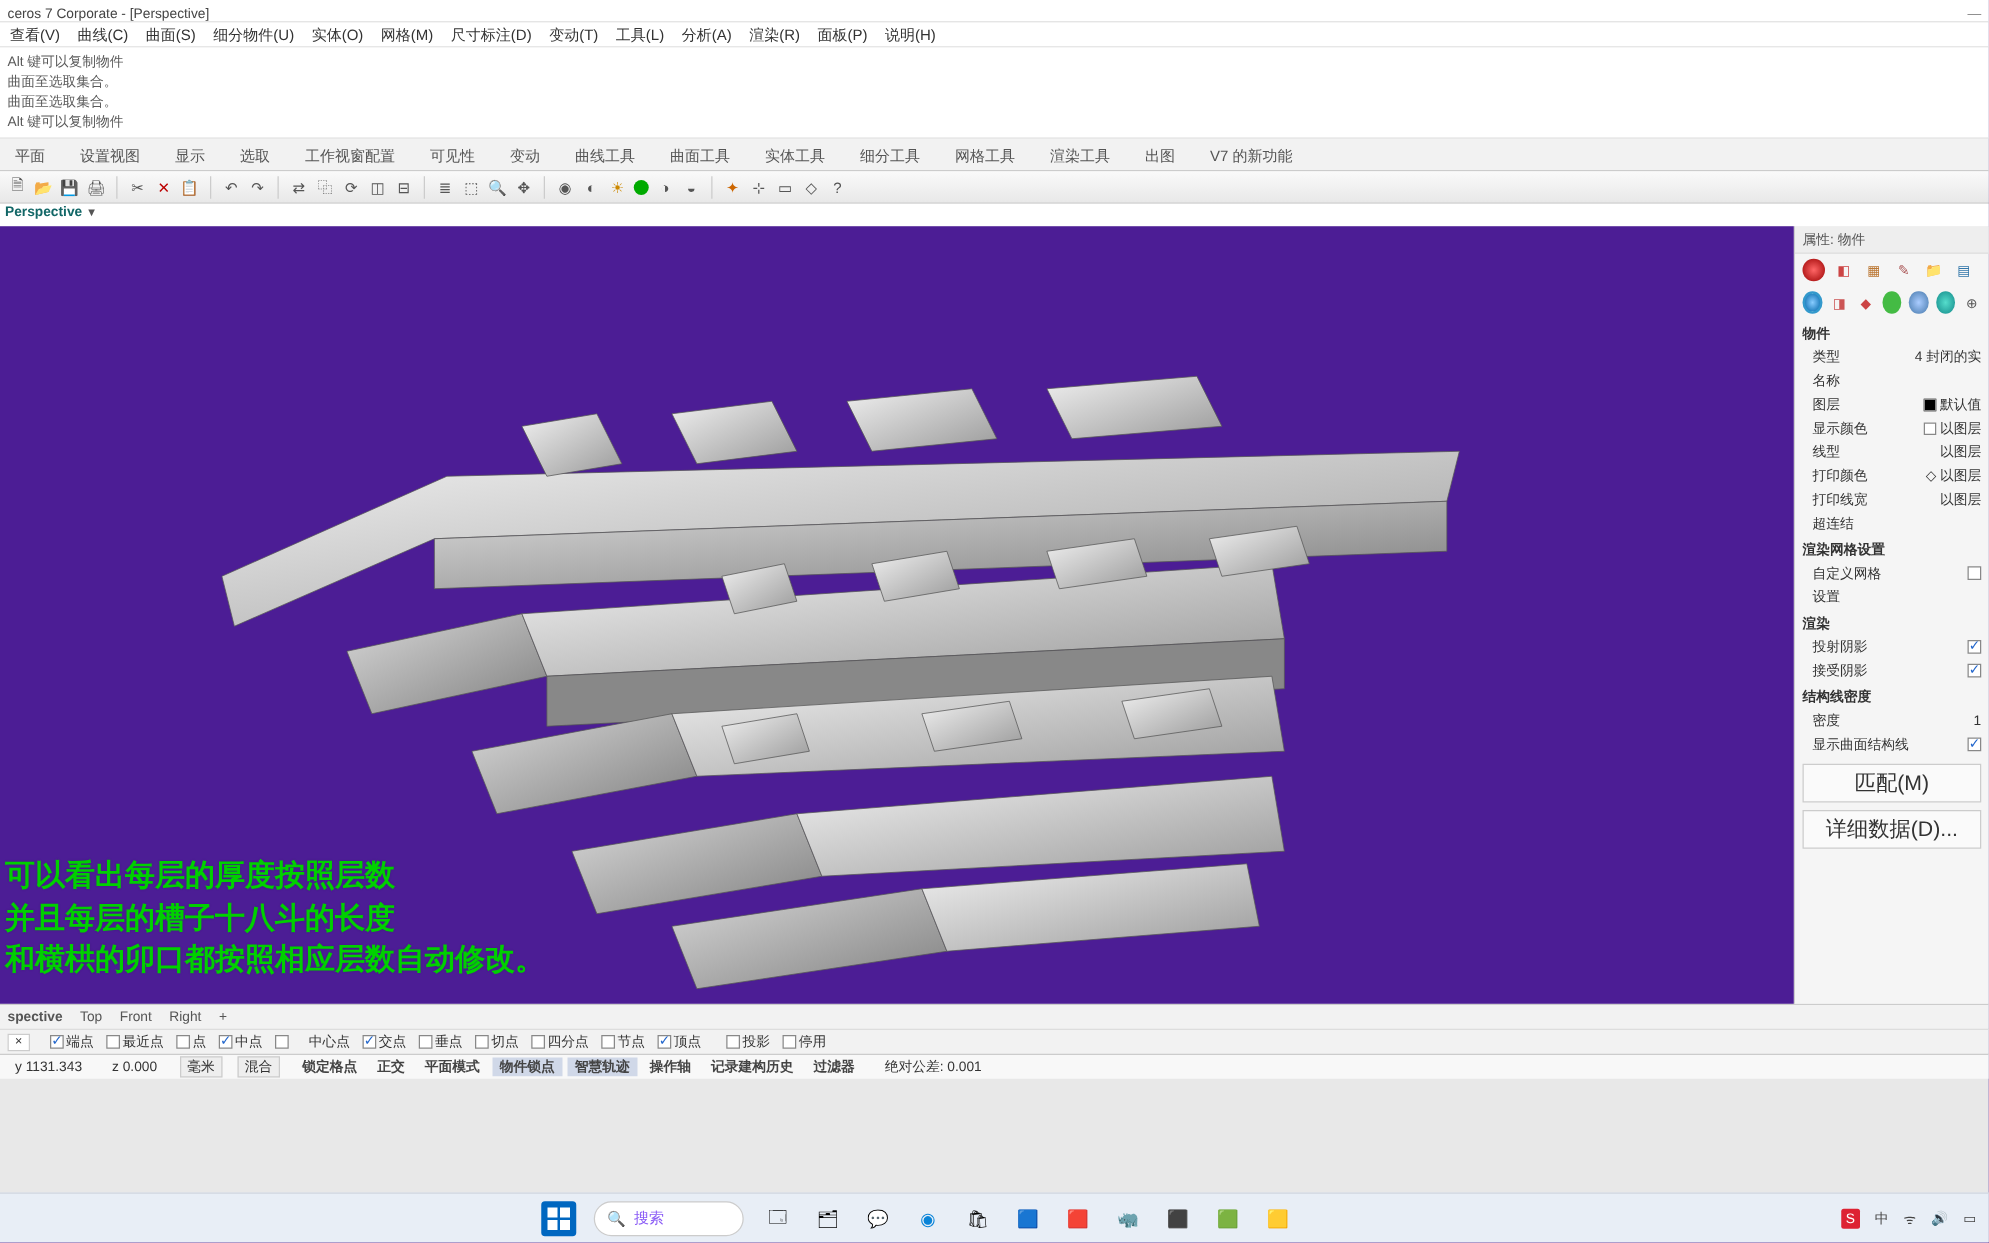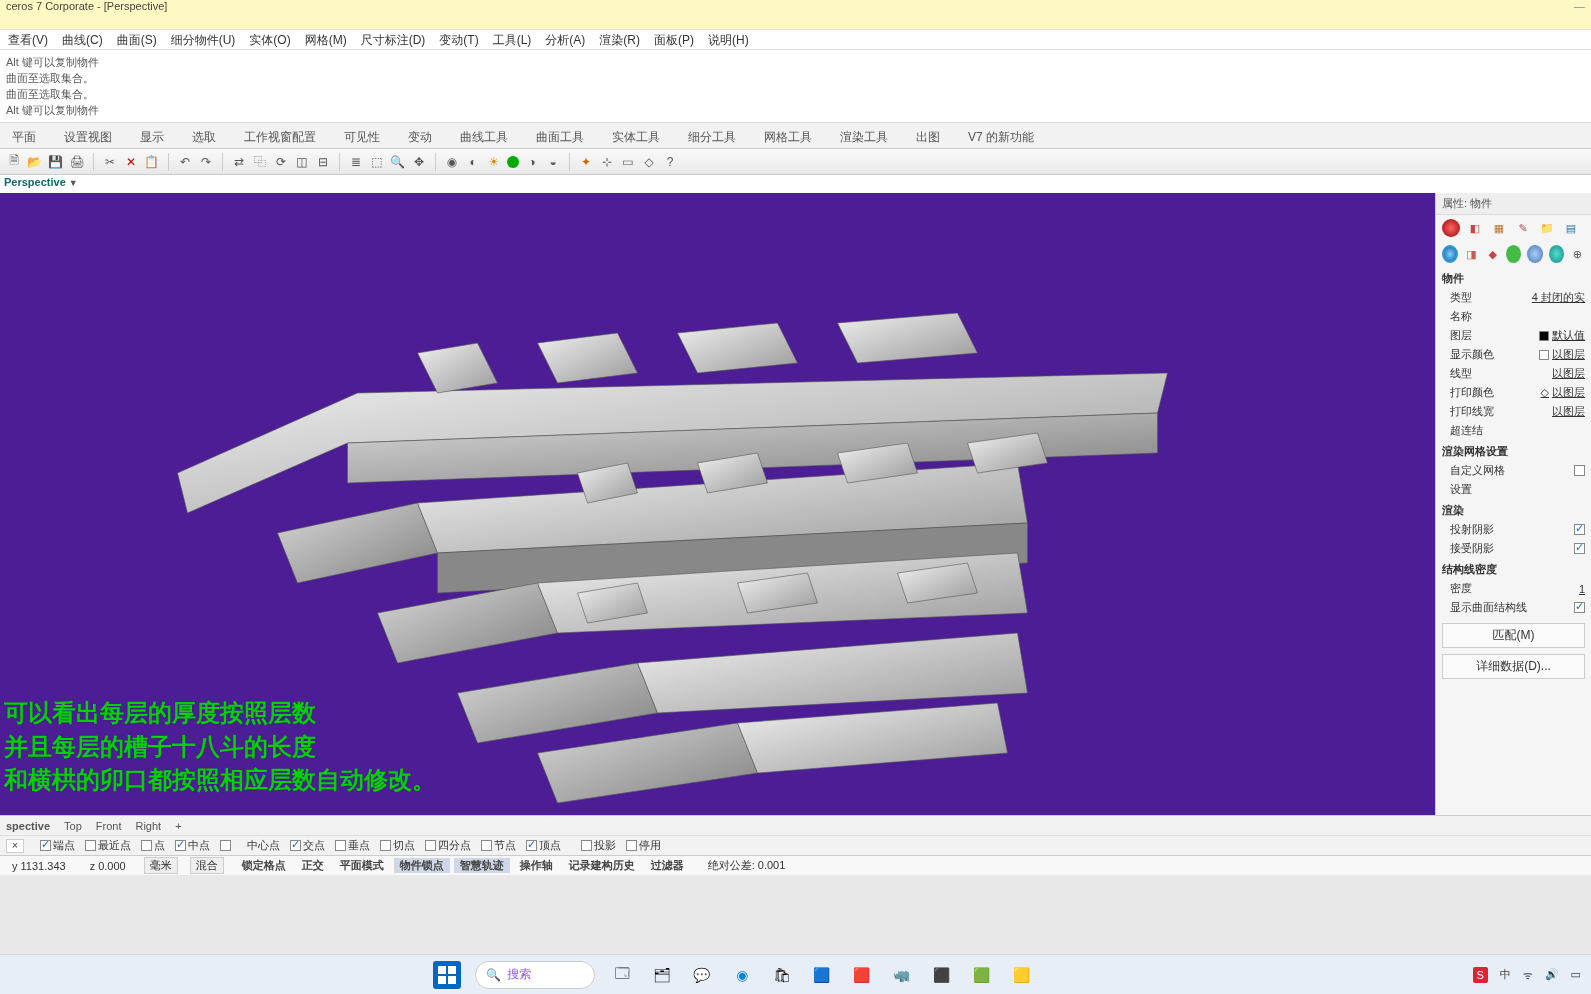--- a/index.html
+++ b/index.html
@@ -1,19 +1,19 @@
 <!DOCTYPE html>
 <html><head>
 <meta charset="utf-8">
 <style>
 * { margin:0; padding:0; box-sizing:border-box; font-family:"Microsoft YaHei",Tahoma,sans-serif; }
 body { width:1591px; height:994px; background:#e8e8e8; overflow:hidden; position:relative; font-size:12px; }
 
 
-.titlebar { height:30px; background:#fef9c3; padding:0 6px; display:flex; align-items:flex-start; font-size:11px; color:#444; border-bottom:1px solid #ddd; }
+.titlebar { height:18px; background:#ffffff; padding:0 6px; display:flex; align-items:flex-end; font-size:11px; color:#444; border-bottom:1px solid #ddd; }
 .titlebar .win-controls { margin-left:auto; display:flex; gap:14px; color:#888; font-size:11px; }
 
 
 .menubar { height:20px; background:#fff; padding:2px 8px; display:flex; gap:14px; font-size:12px; color:#333; border-bottom:1px solid #e0e0e0; }
 .menubar span { cursor:default; }
 
 
 .cmd-history { background:#fff; padding:4px 6px; font-size:11px; color:#5a5a5a; line-height:16px; border-bottom:1px solid #ddd; min-height:60px; }
 
 
@@ -36,25 +36,25 @@
 .viewport .geom { position:absolute; inset:0; }
 .viewport .overlay-text { position:absolute; left:4px; bottom:18px; font-size:24px; font-weight:bold; color:#00d000; line-height:1.4; text-shadow:0 0 2px rgba(0,0,0,0.15); }
 
 
 .right-panel { width:156px; background:#f5f5f5; border-left:1px solid #ccc; font-size:11px; color:#333; overflow:hidden; }
 .right-panel .hdr { padding:3px 6px; background:#eee; border-bottom:1px solid #ddd; font-size:11px; color:#555; }
 .icon-row { display:flex; gap:6px; padding:4px 6px; }
 .icon-row .ic { width:18px; height:18px; border-radius:50%; display:flex; align-items:center; justify-content:center; font-size:11px; }
 .sect-title { padding:4px 6px 2px; font-weight:bold; color:#333; font-size:11px; }
 .prop-row { display:flex; justify-content:space-between; padding:2px 6px 2px 14px; align-items:center; }
-.prop-row .val { color:#333; display:flex; align-items:center; gap:3px;text-decoration:underline; }
+.prop-row .val { color:#333; display:flex; align-items:center; gap:3px; }
 .sw { width:10px; height:10px; border:1px solid #888; display:inline-block; }
 .chk { width:11px; height:11px; border:1px solid #888; background:#fff; position:relative; display:inline-block; }
 .chk.on::after { content:"✓"; position:absolute; top:-3px; left:0; font-size:11px; color:#2266cc; }
-.panel-btn { margin:6px; padding:3px; background:#fafafa; border:1px solid #ccc; text-align:center; font-size:12px; }
+.panel-btn { margin:6px; padding:3px; background:#fafafa; border:1px solid #ccc; text-align:center; font-size:17px; }
 
 
 .view-tabs { height:20px; background:#f2f2f2; border-top:1px solid #ccc; display:flex; align-items:center; gap:14px; padding:0 6px; font-size:11px; }
 .view-tabs span { color:#555; }
 .view-tabs span.active { font-weight:bold; }
 
 
 .osnaps { height:20px; background:#f2f2f2; display:flex; align-items:center; gap:10px; padding:0 6px; font-size:11px; color:#333; border-top:1px solid #ddd; }
 .osnaps .close-btn { width:18px; height:14px; border:1px solid #ccc; background:#fff; text-align:center; line-height:12px; font-size:10px; margin-right:6px; }
 .osnaps label { display:flex; align-items:center; gap:2px; }

